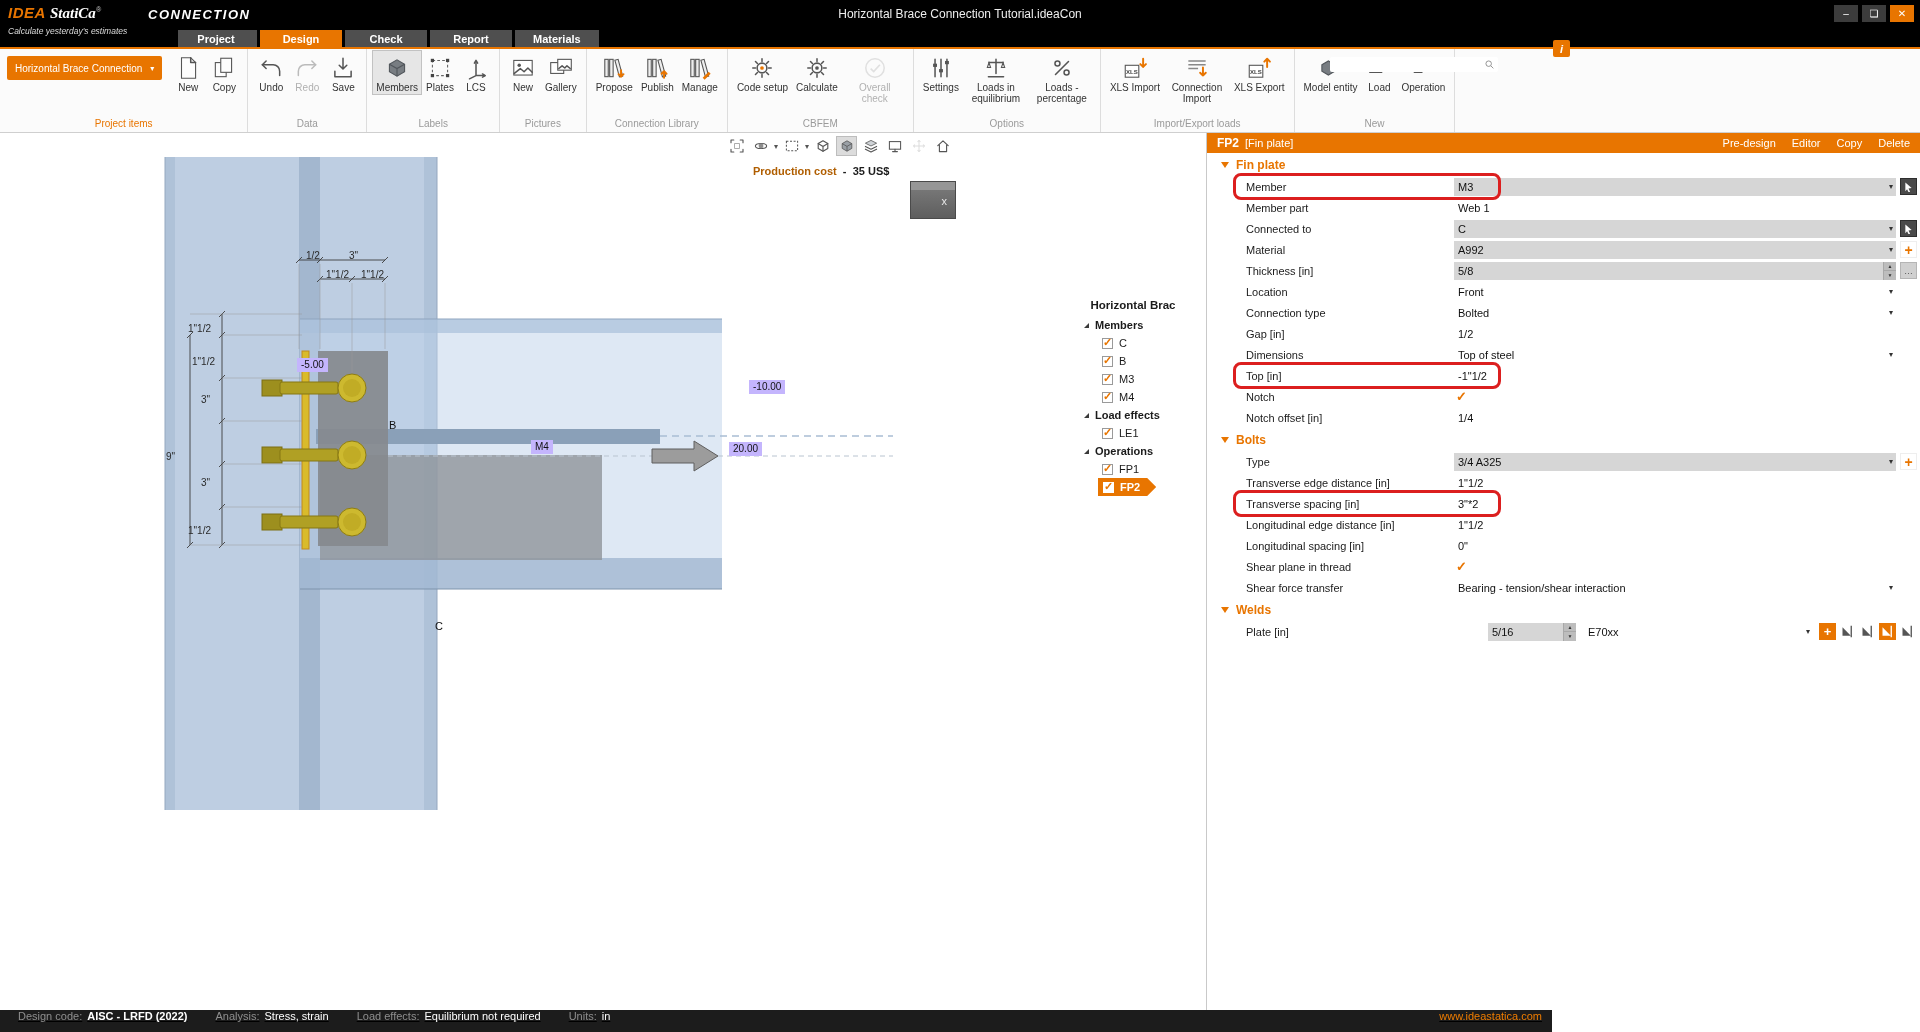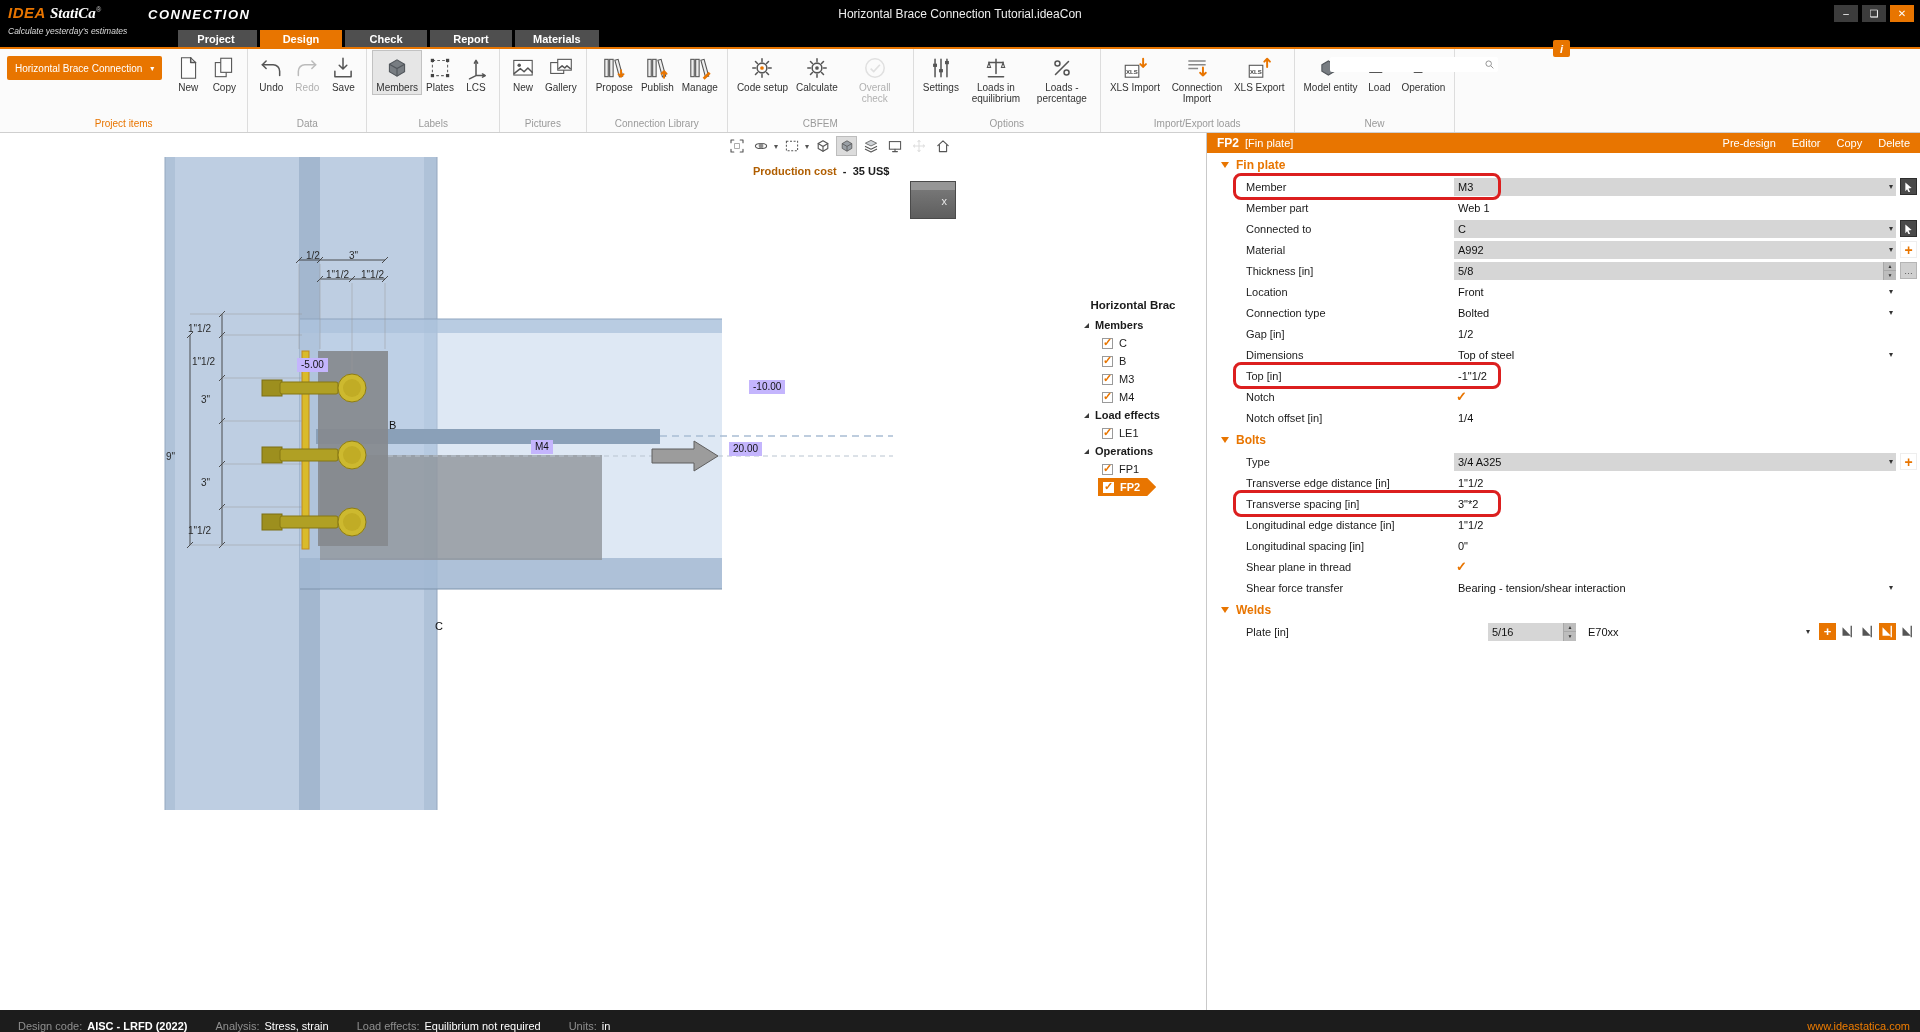--- a/index.html
+++ b/index.html
@@ -110,21 +110,21 @@
   .side-btn.plus { background:#fff; border:1px solid #eee; color:#E87500; font-weight:900; font-size:14px; line-height:1; }
   .side-btn.dots { background:#d0d0d0; border:1px solid #b5b5b5; color:#555; font-size:9px; }
   .chk { color:#E87500; font-weight:bold; font-size:13px; padding-left:2px; }
   .prop-row.hl::after { content:""; position:absolute; left:26px; width:262px; top:-3px; bottom:-3px; border:3px solid #DC1F1F; border-radius:8px; pointer-events:none; z-index:5; }
   .wplus { width:17px; height:17px; margin-left:6px; background:#E87500; color:#fff; font-weight:900; font-size:13px; line-height:1; border:none; display:flex; align-items:center; justify-content:center; }
   .wicon { width:17px; height:17px; margin-left:3px; display:flex; align-items:center; justify-content:center; }
   .wicon svg { width:15px; height:15px; }
   .wicon.active { background:#E87500; }
 
   
-  .statusbar { position:absolute; left:0; top:1010px; width:1920px; height:22px; background:#1c1c1c; display:flex; align-items:flex-end; padding-left:18px; font-size:11px; }
+  .statusbar { position:absolute; left:0; top:1010px; width:1552px; height:22px; background:#1c1c1c; display:flex; align-items:flex-start; padding-left:18px; font-size:11px;text-decoration:underline; }
   .sb-label { color:#8f8f8f; margin-right:5px; }
   .sb-value { color:#fff; margin-right:28px; }
   .sb-value.bold { font-weight:bold; }
   .sb-link { margin-left:auto; margin-right:10px; color:#F07D00; }
 </style>
 </head>
 <body>
 
 <div id="app">
 

